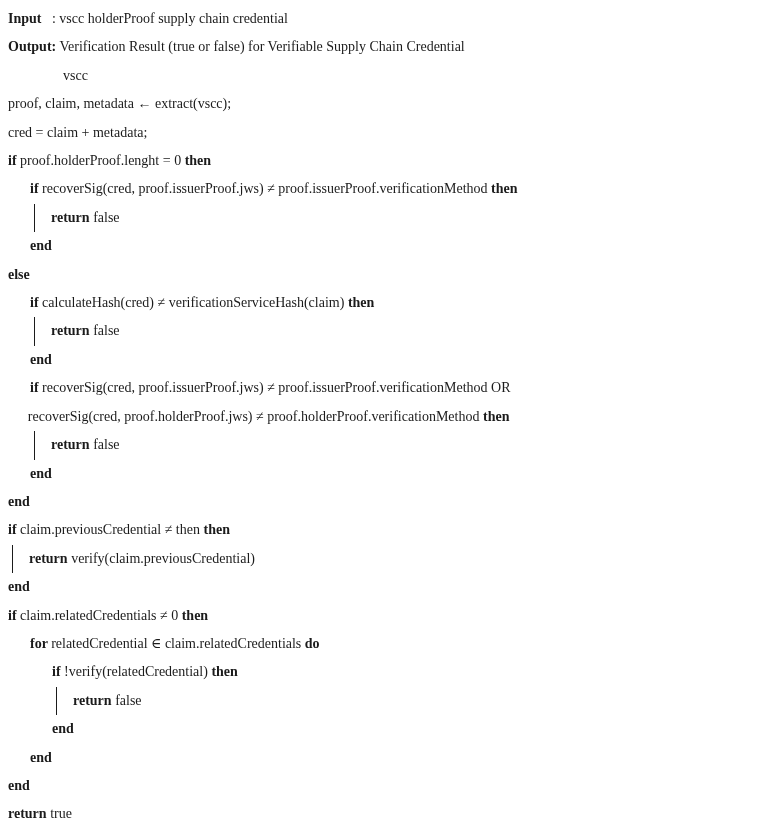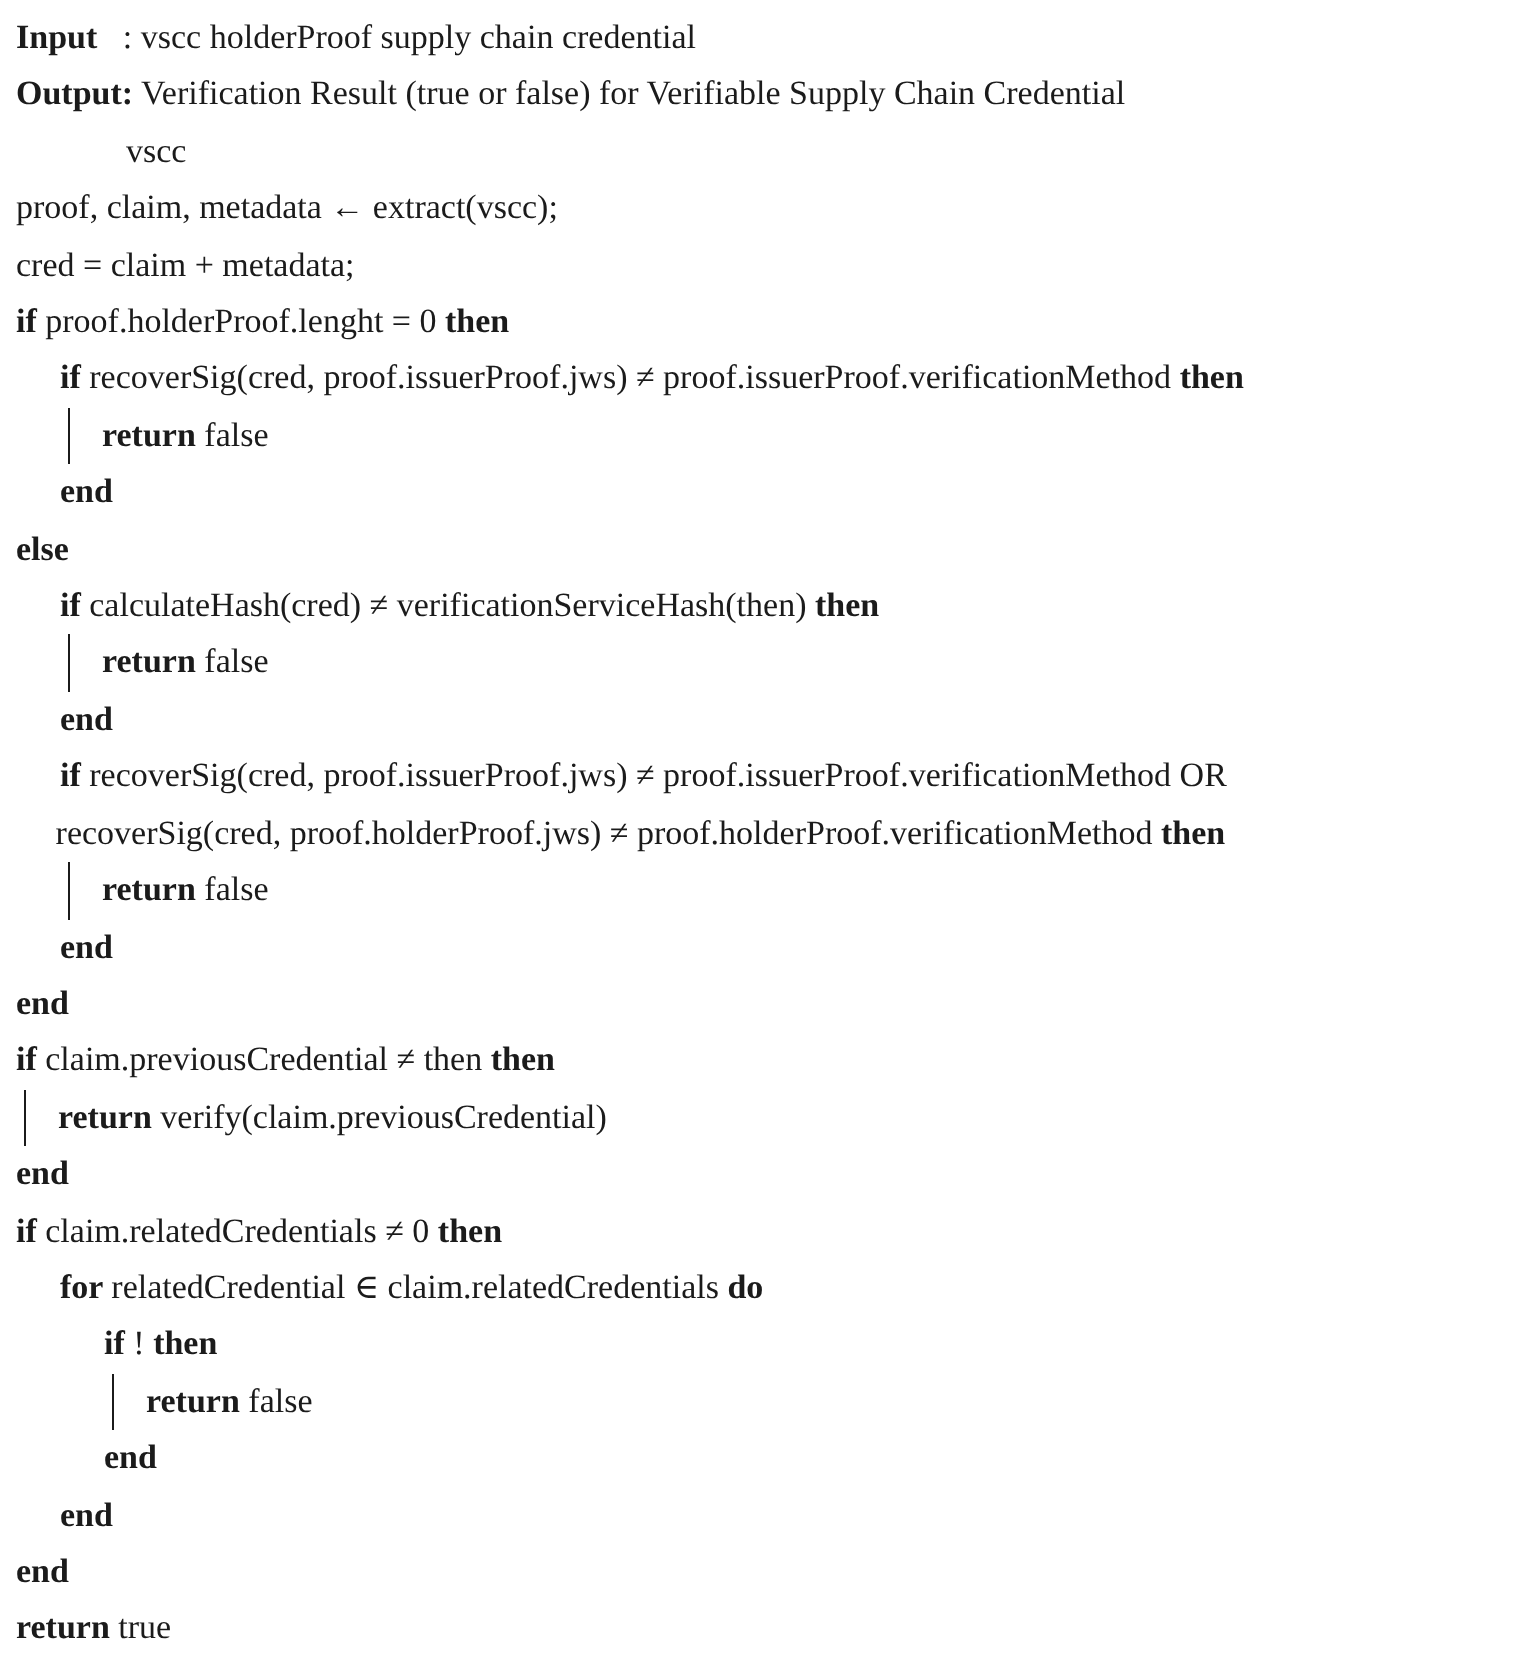--- a/index.html
+++ b/index.html
@@ -8,21 +8,21 @@
     background: #ffffff;
   }
   body {
     width: 763px;
     height: 836px;
     overflow: hidden;
     box-sizing: border-box;
   }
   .algo {
     font-family: "Liberation Serif", "DejaVu Serif", serif;
-    font-size: 17px;
+    font-size: 14px;
     line-height: 28.4px;
     color: #1b1b1b;
     padding: 5px 8px;
   }
   .line {
     display: flex;
     align-items: stretch;
     white-space: pre;
   }
   .sp {
@@ -47,32 +47,32 @@
     <div class="line"><span class="sp" style="width: 0px;"></span><span class="seg s-b">Input</span><span class="seg s-n">   : </span><span class="seg s-i">vscc</span><span class="seg s-n"> holderProof supply chain credential</span></div>
     <div class="line"><span class="sp" style="width: 0px;"></span><span class="seg s-b">Output:</span><span class="seg s-n"> Verification Result (</span><span class="seg s-i">true</span><span class="seg s-n"> or </span><span class="seg s-i">false</span><span class="seg s-n">) for Verifiable Supply Chain Credential</span></div>
     <div class="line"><span class="sp" style="width: 55px;"></span><span class="seg s-i">vscc</span></div>
     <div class="line"><span class="sp" style="width: 0px;"></span><span class="seg s-i">proof, claim, metadata ← extract(vscc)</span><span class="seg s-n">;</span></div>
     <div class="line"><span class="sp" style="width: 0px;"></span><span class="seg s-i">cred = claim + metadata</span><span class="seg s-n">;</span></div>
     <div class="line"><span class="sp" style="width: 0px;"></span><span class="seg s-b">if </span><span class="seg s-i">proof.holderProof.lenght = 0</span><span class="seg s-b"> then</span></div>
     <div class="line"><span class="sp" style="width: 22px;"></span><span class="seg s-b">if </span><span class="seg s-i">recoverSig(cred, proof.issuerProof.jws) ≠ proof.issuerProof.verificationMethod</span><span class="seg s-b"> then</span></div>
     <div class="line"><span class="sp" style="width: 22px;"></span><span class="bar"></span><span class="seg s-b">return </span><span class="seg s-i">false</span></div>
     <div class="line"><span class="sp" style="width: 22px;"></span><span class="seg s-b">end</span></div>
     <div class="line"><span class="sp" style="width: 0px;"></span><span class="seg s-b">else</span></div>
-    <div class="line"><span class="sp" style="width: 22px;"></span><span class="seg s-b">if </span><span class="seg s-i">calculateHash(cred) ≠ verificationServiceHash(then)</span><span class="seg s-b"> then</span></div>
+    <div class="line"><span class="sp" style="width: 22px;"></span><span class="seg s-b">if </span><span class="seg s-i">calculateHash(cred) ≠ verificationServiceHash(claim)</span><span class="seg s-b"> then</span></div>
     <div class="line"><span class="sp" style="width: 22px;"></span><span class="bar"></span><span class="seg s-b">return </span><span class="seg s-i">false</span></div>
     <div class="line"><span class="sp" style="width: 22px;"></span><span class="seg s-b">end</span></div>
     <div class="line"><span class="sp" style="width: 22px;"></span><span class="seg s-b">if </span><span class="seg s-i">recoverSig(cred, proof.issuerProof.jws) ≠ proof.issuerProof.verificationMethod OR</span></div>
     <div class="line"><span class="sp" style="width: 19.8px;"></span><span class="seg s-i">recoverSig(cred, proof.holderProof.jws) ≠ proof.holderProof.verificationMethod</span><span class="seg s-b"> then</span></div>
     <div class="line"><span class="sp" style="width: 22px;"></span><span class="bar"></span><span class="seg s-b">return </span><span class="seg s-i">false</span></div>
     <div class="line"><span class="sp" style="width: 22px;"></span><span class="seg s-b">end</span></div>
     <div class="line"><span class="sp" style="width: 0px;"></span><span class="seg s-b">end</span></div>
     <div class="line"><span class="sp" style="width: 0px;"></span><span class="seg s-b">if </span><span class="seg s-i">claim.previousCredential ≠ then</span><span class="seg s-b"> then</span></div>
     <div class="line"><span class="sp" style="width: 0px;"></span><span class="bar"></span><span class="seg s-b">return </span><span class="seg s-i">verify(claim.previousCredential)</span></div>
     <div class="line"><span class="sp" style="width: 0px;"></span><span class="seg s-b">end</span></div>
     <div class="line"><span class="sp" style="width: 0px;"></span><span class="seg s-b">if </span><span class="seg s-i">claim.relatedCredentials ≠ 0</span><span class="seg s-b"> then</span></div>
     <div class="line"><span class="sp" style="width: 22px;"></span><span class="seg s-b">for </span><span class="seg s-i">relatedCredential ∈ claim.relatedCredentials</span><span class="seg s-b"> do</span></div>
-    <div class="line"><span class="sp" style="width: 44px;"></span><span class="seg s-b">if </span><span class="seg s-n">!</span><span class="seg s-b"> then</span></div>
+    <div class="line"><span class="sp" style="width: 44px;"></span><span class="seg s-b">if </span><span class="seg s-n">!</span><span class="seg s-i">verify(relatedCredential)</span><span class="seg s-b"> then</span></div>
     <div class="line"><span class="sp" style="width: 44px;"></span><span class="bar"></span><span class="seg s-b">return </span><span class="seg s-i">false</span></div>
     <div class="line"><span class="sp" style="width: 44px;"></span><span class="seg s-b">end</span></div>
     <div class="line"><span class="sp" style="width: 22px;"></span><span class="seg s-b">end</span></div>
     <div class="line"><span class="sp" style="width: 0px;"></span><span class="seg s-b">end</span></div>
     <div class="line"><span class="sp" style="width: 0px;"></span><span class="seg s-b">return </span><span class="seg s-i">true</span></div>
   </div>
 
 </body></html>

